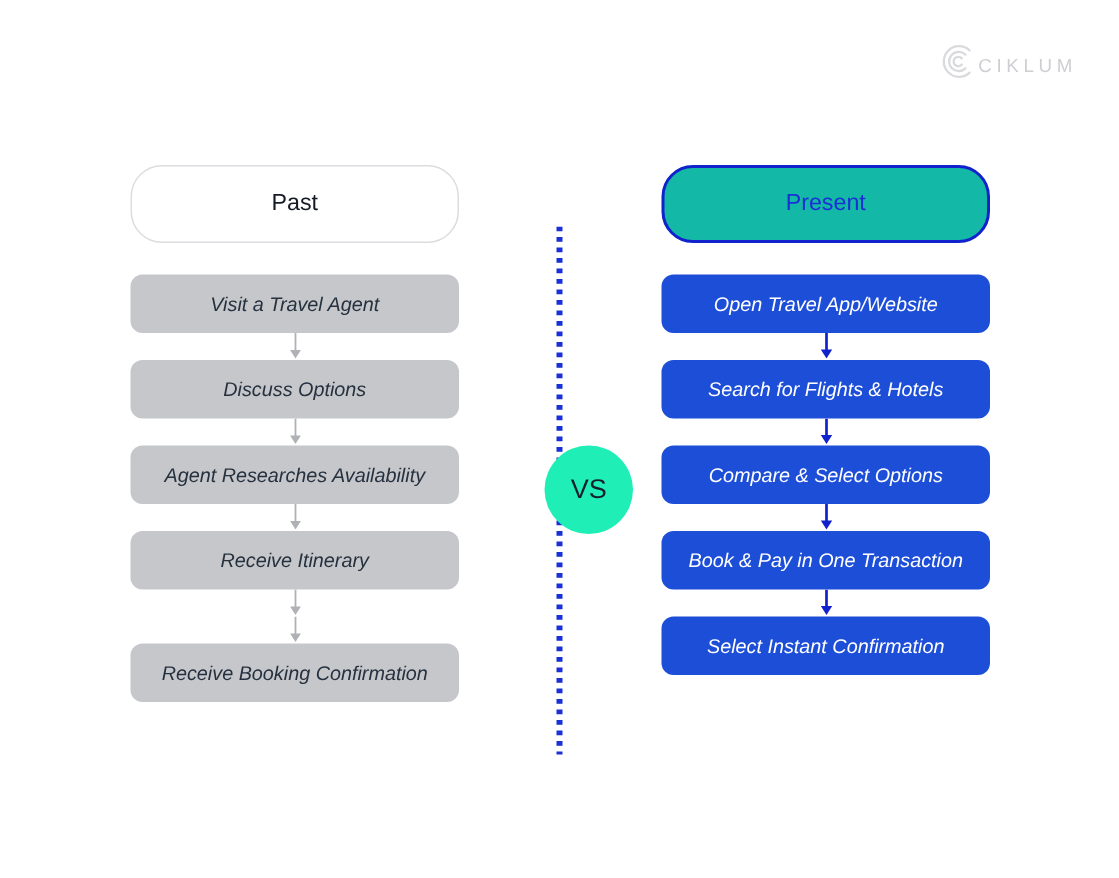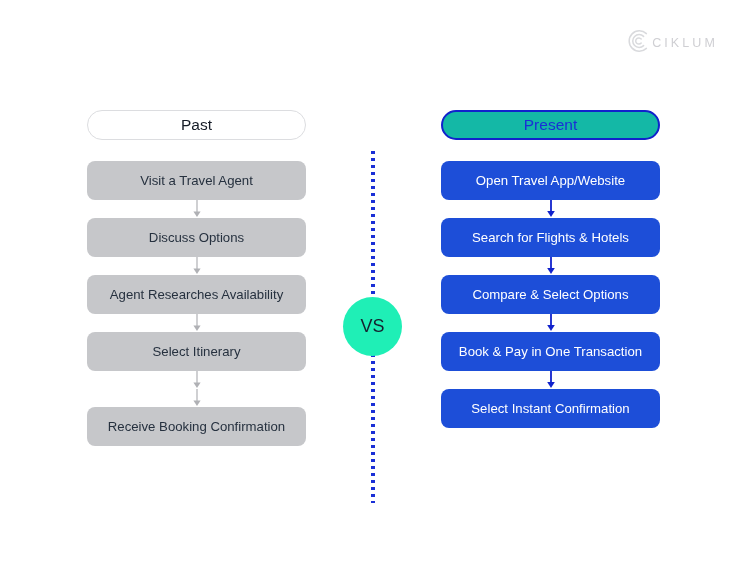--- a/index.html
+++ b/index.html
@@ -36,40 +36,40 @@
   
   .col {
     position: absolute;
     top: 110px;
     width: 219px;
   }
   .col-past    { left: 87px; }
   .col-present { left: 441px; }
 
   .pill {
-    height: 30px;
+    height: 52px;
     border-radius: 21px;
     display: flex;
     align-items: center;
     justify-content: center;
     box-sizing: border-box;
     font-size: 15.5px;
   }
   .pill-past {
     border: 1.4px solid #dcdde0;
     color: #151b26;
     background: #ffffff;
   }
   .pill-present {
     border: 2px solid #1122cc;
     color: #1a2fd6;
     background: #14b8a6;
   }
 
-  .flow { margin-top: 21px; }
+  .flow { margin-top: 21px; font-style: italic; }
 
   .node {
     height: 39px;
     border-radius: 8px;
     display: flex;
     align-items: center;
     justify-content: center;
     box-sizing: border-box;
     font-size: 13.2px;
     text-align: center;
@@ -111,21 +111,21 @@
         to bottom,
         #1a2fd6 0px,
         #1a2fd6 3px,
         rgba(255,255,255,0) 3px,
         rgba(255,255,255,0) 7px);
     background-size: 4px 7px;
     background-repeat: repeat-y;
   }
   .vs-badge {
     position: absolute;
-    left: 343px;
+    left: 363px;
     top: 297px;
     width: 59px;
     height: 59px;
     border-radius: 50%;
     background: #1fefb6;
     display: flex;
     align-items: center;
     justify-content: center;
     color: #15202e;
     font-size: 18px;
@@ -166,21 +166,21 @@
     </div>
 
     <div class="node node-past">Agent Researches Availability</div>
     <div class="connector">
       <svg width="14" height="18" viewBox="0 0 14 18">
           <line x1="7" y1="0" x2="7" y2="12" stroke="#b0b1b5" stroke-width="1.2"></line>
           <path d="M7 17 L3.4 11.4 L10.6 11.4 Z" fill="#b0b1b5"></path>
         </svg>
     </div>
 
-    <div class="node node-past">Select Itinerary</div>
+    <div class="node node-past">Receive Itinerary</div>
     <div class="connector">
       <svg width="14" height="18" viewBox="0 0 14 18">
           <line x1="7" y1="0" x2="7" y2="12" stroke="#b0b1b5" stroke-width="1.2"></line>
           <path d="M7 17 L3.4 11.4 L10.6 11.4 Z" fill="#b0b1b5"></path>
         </svg>
     </div>
 
     <div class="connector">
       <svg width="14" height="18" viewBox="0 0 14 18">
           <line x1="7" y1="0" x2="7" y2="12" stroke="#b0b1b5" stroke-width="1.2"></line>

